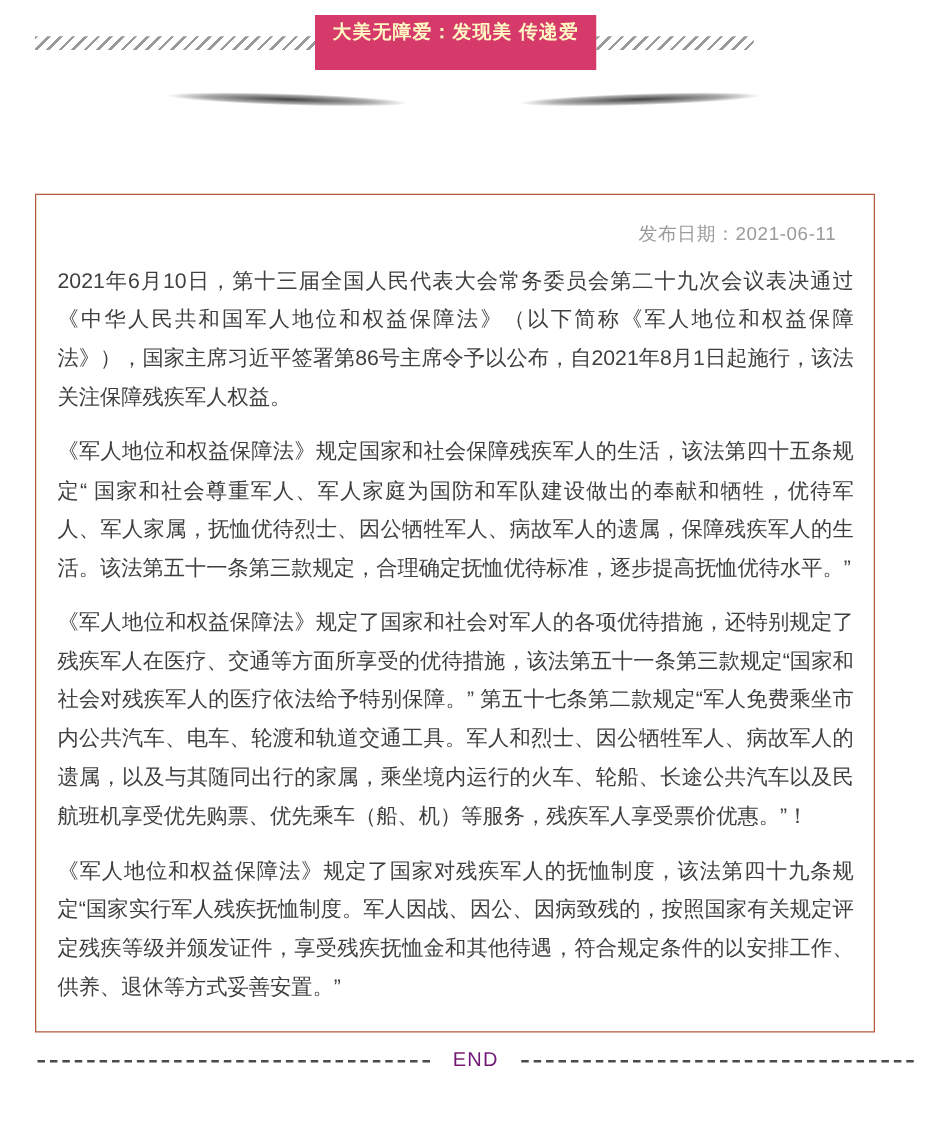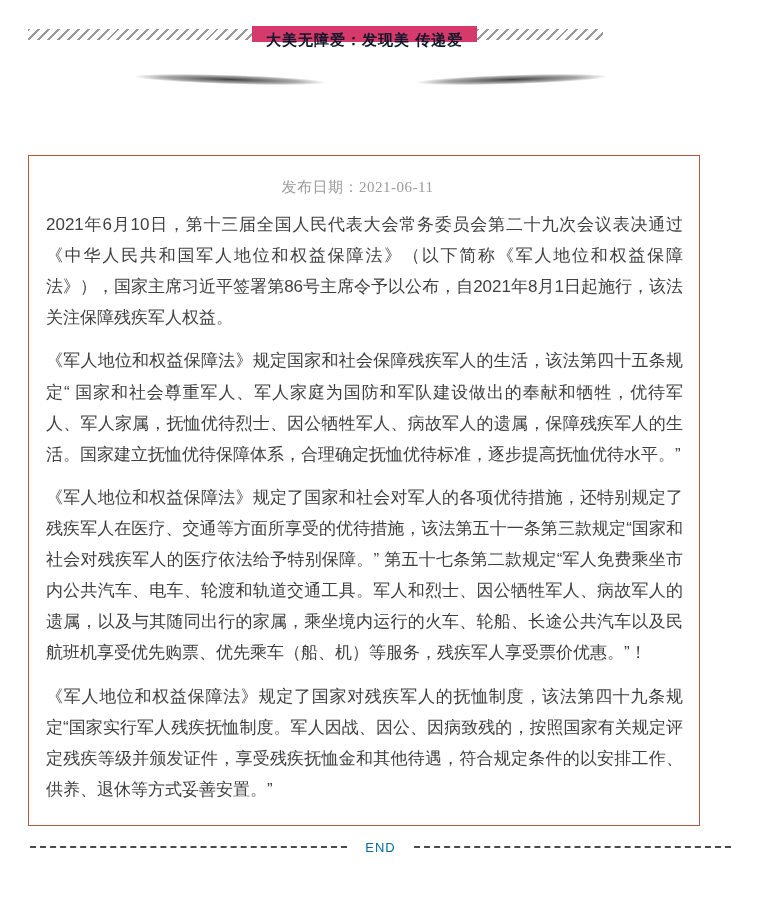--- a/index.html
+++ b/index.html
@@ -26,25 +26,25 @@
     background: repeating-linear-gradient(
       135deg,
       #9a9a9a 0, #9a9a9a 2px,
       transparent 2px, transparent 7px
     );
   }
   .hatch-left  { width: 224px; }
   .hatch-right { width: 126px; }
   .banner {
     background: #d63a6b;
-    color: #0f172a;
+    color: #fef9c3;
     font-weight: bold;
     font-size: 15px;
     line-height: 28px;
-    height: 16px;
+    height: 44px;
     padding: 0 14px;
     letter-spacing: 1px;
     white-space: nowrap;
   }
 
   
   .shadow-divider {
     position: relative;
     height: 46px;
     margin-top: 13px;
@@ -66,26 +66,25 @@
 
   
   .article-box {
     width: 672px;
     margin: 48px 0 0 28px;
     border: 1px solid #b2593f;
     background: #ffffff;
     padding: 20px 16px 20px 17px;
   }
   .publish-date {
-    text-align: center;
+    text-align: right;
     color: #9b9b9b;
     font-size: 15px;
     letter-spacing: 0.5px;
     margin: 2px 14px 4px 0;
-    font-family: Liberation Serif, serif;
   }
   .article-paragraph {
     color: #3f3f3f;
     font-size: 17px;
     line-height: 1.83;
     text-align: justify;
     margin: 12px 0 0 0;
   }
 
   
@@ -94,22 +93,22 @@
     align-items: center;
     margin: 14px 30px 0 30px;
   }
   .dash-line {
     flex: 1;
     height: 0;
     border-top: 2px dashed #4a4a4a;
   }
   .end-label {
     padding: 0 18px;
-    font-size: 13px;
-    color: #0369a1;
+    font-size: 16px;
+    color: #701a75;
     letter-spacing: 1px;
     white-space: nowrap;
   }
 </style>
 </head>
 <body>
 
 <div class="top-band">
   <div class="hatch hatch-left"></div>
   <div class="banner">大美无障爱：发现美 传递爱</div>
@@ -119,21 +118,21 @@
 <div class="shadow-divider">
   <div class="shadow-arc left"></div>
   <div class="shadow-arc right"></div>
 </div>
 
 <div class="article-box">
   <div class="publish-date">发布日期：2021-06-11</div>
 
   <p class="article-paragraph">2021年6月10日，第十三届全国人民代表大会常务委员会第二十九次会议表决通过《中华人民共和国军人地位和权益保障法》（以下简称《军人地位和权益保障法》），国家主席习近平签署第86号主席令予以公布，自2021年8月1日起施行，该法关注保障残疾军人权益。</p>
 
-  <p class="article-paragraph">《军人地位和权益保障法》规定国家和社会保障残疾军人的生活，该法第四十五条规定“ 国家和社会尊重军人、军人家庭为国防和军队建设做出的奉献和牺牲，优待军人、军人家属，抚恤优待烈士、因公牺牲军人、病故军人的遗属，保障残疾军人的生活。国家建立抚恤优待保障体系，合理确定抚恤优待标准，逐步提高抚恤优待水平。”</p>
+  <p class="article-paragraph">《军人地位和权益保障法》规定国家和社会保障残疾军人的生活，该法第四十五条规定“ 国家和社会尊重军人、军人家庭为国防和军队建设做出的奉献和牺牲，优待军人、军人家属，抚恤优待烈士、因公牺牲军人、病故军人的遗属，保障残疾军人的生活。该法第五十一条第三款规定，合理确定抚恤优待标准，逐步提高抚恤优待水平。”</p>
 
   <p class="article-paragraph">《军人地位和权益保障法》规定了国家和社会对军人的各项优待措施，还特别规定了残疾军人在医疗、交通等方面所享受的优待措施，该法第五十一条第三款规定“国家和社会对残疾军人的医疗依法给予特别保障。” 第五十七条第二款规定“军人免费乘坐市内公共汽车、电车、轮渡和轨道交通工具。军人和烈士、因公牺牲军人、病故军人的遗属，以及与其随同出行的家属，乘坐境内运行的火车、轮船、长途公共汽车以及民航班机享受优先购票、优先乘车（船、机）等服务，残疾军人享受票价优惠。”！</p>
 
   <p class="article-paragraph">《军人地位和权益保障法》规定了国家对残疾军人的抚恤制度，该法第四十九条规定“国家实行军人残疾抚恤制度。军人因战、因公、因病致残的，按照国家有关规定评定残疾等级并颁发证件，享受残疾抚恤金和其他待遇，符合规定条件的以安排工作、供养、退休等方式妥善安置。”</p>
 </div>
 
 <div class="end-divider">
   <div class="dash-line"></div>
   <div class="end-label">END</div>
   <div class="dash-line"></div>

